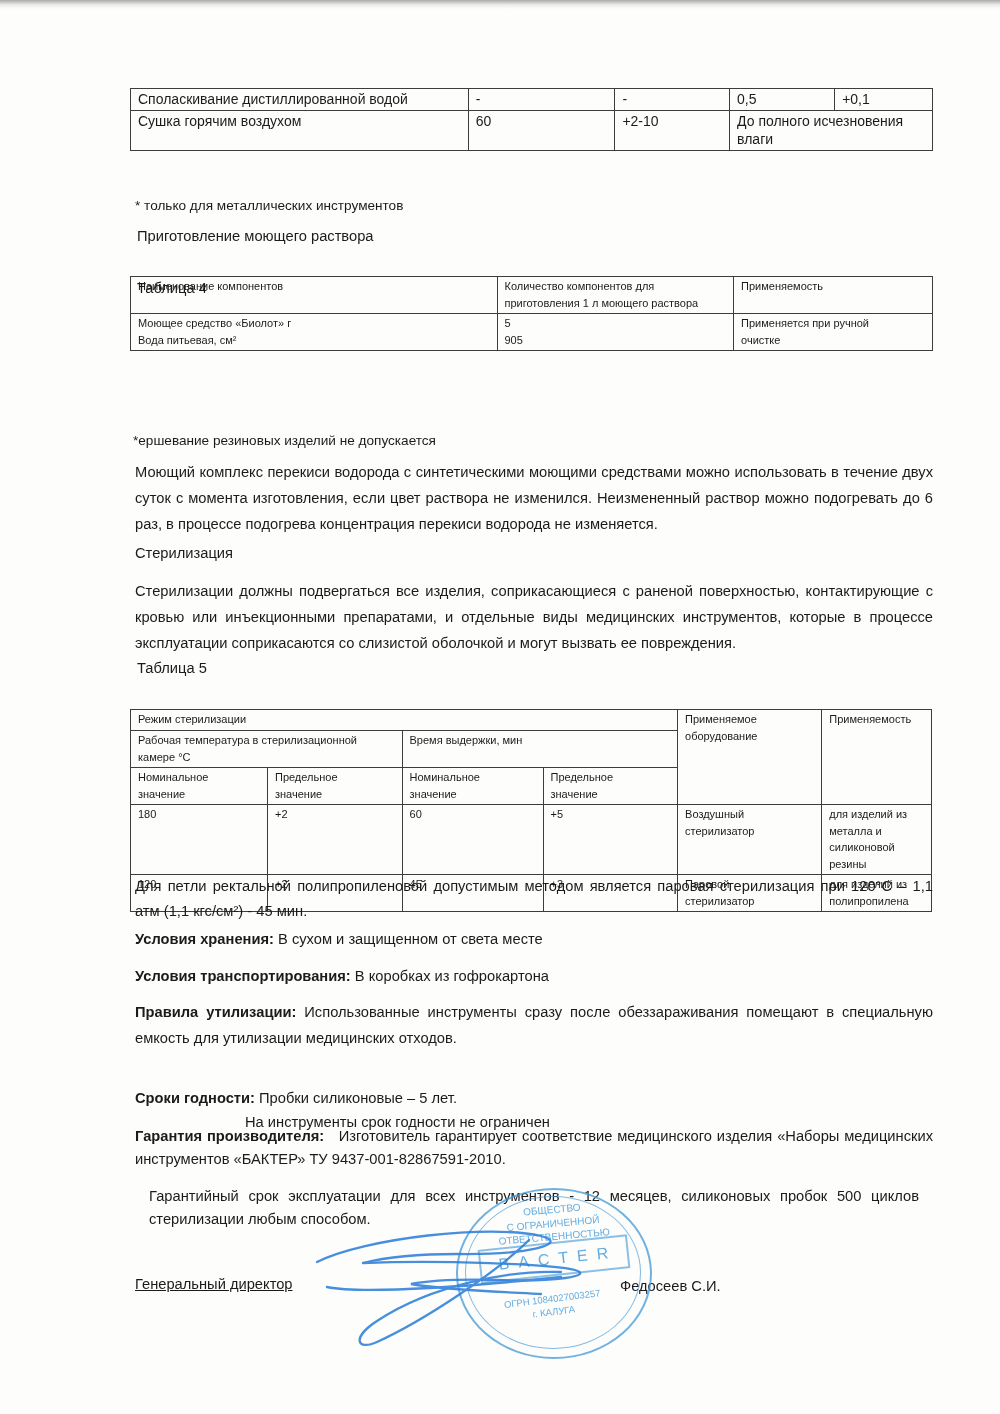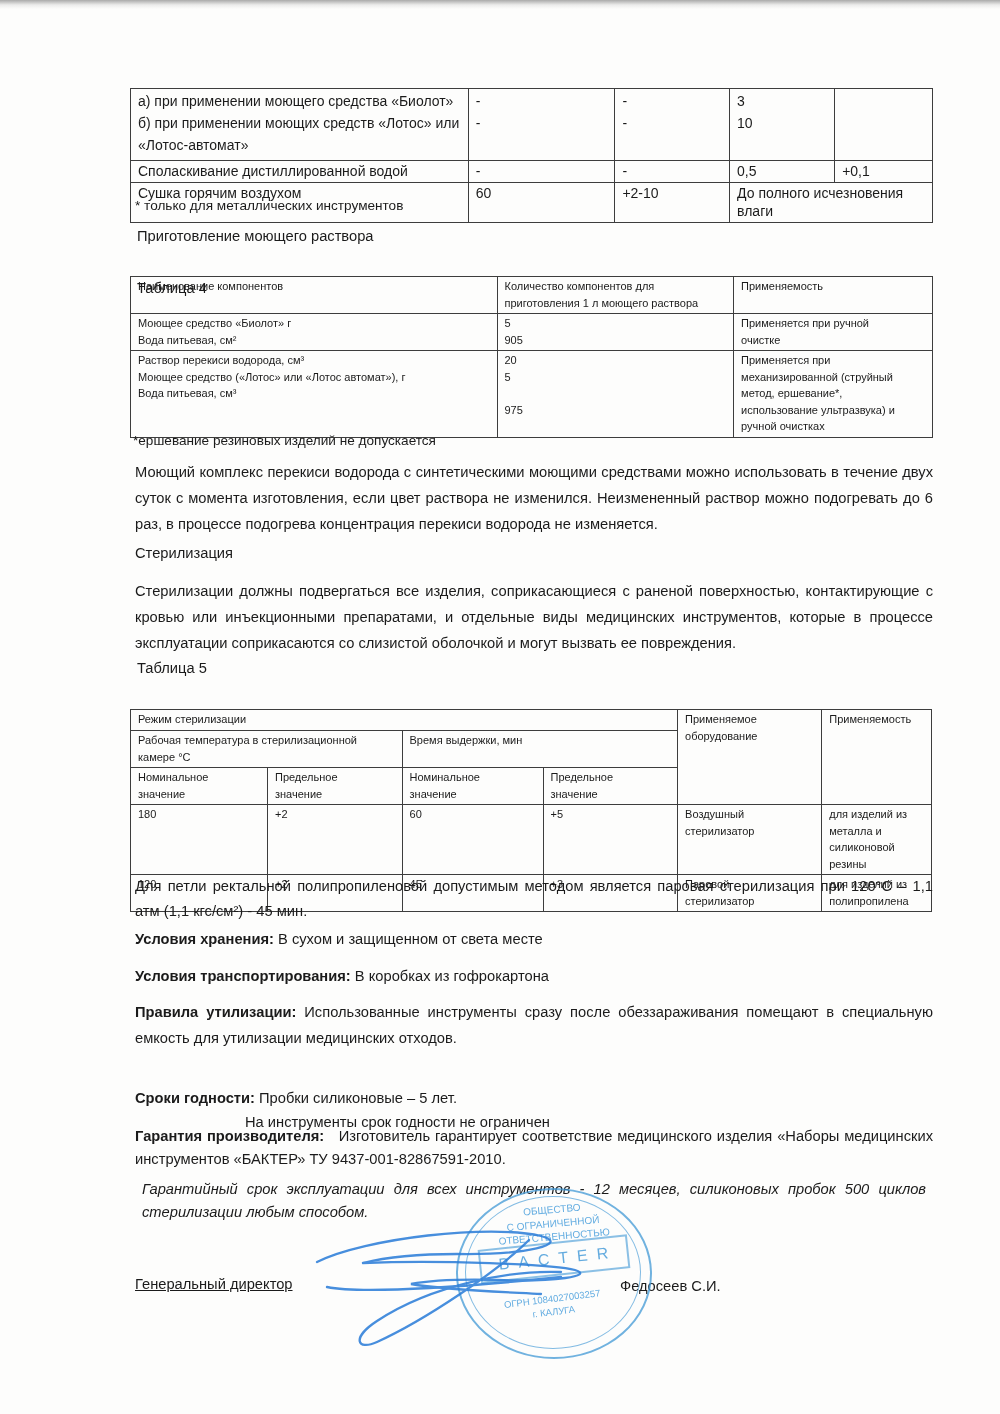--- a/index.html
+++ b/index.html
@@ -37,32 +37,20 @@
 
   <table class="t3 abs" style="left:130px;top:88px;width:803px;">
     <colgroup>
       <col style="width:42.1%">
         <col style="width:18.3%">
         <col style="width:14.3%">
         <col style="width:13.1%">
         <col style="width:12.2%">
     </colgroup>
     <tbody>
-        <tr class="tall" style="height:72px;">
-      <td>а) при применении моющего средства «Биолот»
-б) при применении моющих средств «Лотос» или
-«Лотос-автомат»</td>
-      <td>-
--</td>
-      <td>-
--</td>
-      <td>3
-10</td>
-      <td></td>
-    </tr>
     <tr style="height:21px;">
       <td>Споласкивание дистиллированной водой</td>
       <td>-</td>
       <td>-</td>
       <td>0,5</td>
       <td>+0,1</td>
     </tr>
     <tr style="height:21px;">
       <td>Сушка горячим воздухом</td>
       <td>60</td>
@@ -89,34 +77,20 @@
 приготовления 1 л моющего раствора</td>
       <td>Применяемость</td>
     </tr>
     <tr>
       <td>Моющее средство «Биолот» г
 Вода питьевая, см²</td>
       <td>5
 905</td>
       <td>Применяется при ручной
 очистке</td>
-    </tr>
-    <tr>
-      <td>Раствор перекиси водорода, см³
-Моющее средство («Лотос» или «Лотос автомат»), г
-Вода питьевая, см³</td>
-      <td>20
-5
-
-975</td>
-      <td>Применяется при
-механизированной  (струйный
-метод, ершевание*,
-использование ультразвука) и
-ручной очистках</td>
     </tr>
   </tbody>
     </table>
   <div class="abs footnote" style="left:133px;top:433px;">*ершевание резиновых изделий не допускается</div>
 
   <div class="abs body-text just" style="left:135px;top:459px;width:798px;">Моющий комплекс перекиси водорода с синтетическими моющими средствами можно использовать в течение двух суток с момента изготовления, если цвет раствора не изменился. Неизмененный раствор можно подогревать до 6 раз, в процессе подогрева концентрация перекиси водорода не изменяется.</div>
 
   <div class="abs body-text" style="left:135px;top:540px;">Стерилизация</div>
   <div class="abs body-text just" style="left:135px;top:578px;width:798px;">Стерилизации должны подвергаться все изделия, соприкасающиеся с раненой поверхностью, контактирующие с кровью или инъекционными препаратами, и отдельные виды медицинских инструментов, которые в процессе эксплуатации соприкасаются со слизистой оболочкой и могут вызвать ее повреждения.</div>
 
@@ -188,21 +162,21 @@
   <div class="abs body-text just" style="left:135px;top:999px;width:798px;">
     <b class="lbl">Правила утилизации:</b> <span>Использованные инструменты сразу после обеззараживания помещают в специальную емкость для утилизации медицинских отходов.</span>
   </div>
   <div class="abs" style="left:135px;top:1050px;width:798px;font-size:14.7px;line-height:24px;margin-top:36px;">
     <div><b class="lbl">Сроки годности:</b> <span>Пробки силиконовые – 5 лет.</span></div>
     <div style="padding-left:110px;">На инструменты срок годности не ограничен</div>
   </div>
 
   <div class="abs" style="left:135px;top:1125px;width:798px;font-size:14.7px;line-height:23px;">
     <p class="just" style="margin:0;"><b class="lbl">Гарантия производителя:</b>&nbsp;&nbsp; <span>Изготовитель гарантирует соответствие медицинского изделия «Наборы медицинских инструментов «БАКТЕР» ТУ 9437-001-82867591-2010.</span></p>
-    <p class="just" style="margin:7px;font-style:italic;">Гарантийный срок эксплуатации для всех инструментов - 12 месяцев, силиконовых пробок 500 циклов стерилизации любым способом.</p>
+    <p class="just" style="margin:14px;">Гарантийный срок эксплуатации для всех инструментов - 12 месяцев, силиконовых пробок 500 циклов стерилизации любым способом.</p>
   </div>
 
   <div class="abs" style="left:135px;top:1276px;font-size:14.7px;text-decoration:underline;">Генеральный директор</div>
   <div class="abs" style="left:620px;top:1278px;font-size:14.7px;">Федосеев С.И.</div>
 
   <div>
     <div class="stamp-ring" style="left:456px;top:1188px;width:192px;height:167px;border:2.5px solid rgba(64,152,214,.75);"></div>
     <div class="stamp-ring" style="left:465px;top:1196px;width:174px;height:151px;border:1.5px solid rgba(64,152,214,.65);"></div>
     <div class="stamp-text" style="left:470px;top:1203px;width:166px;font-size:10px;line-height:13.5px;color:rgba(70,158,220,.85);transform:rotate(-5deg);">
       <div>ОБЩЕСТВО</div>

